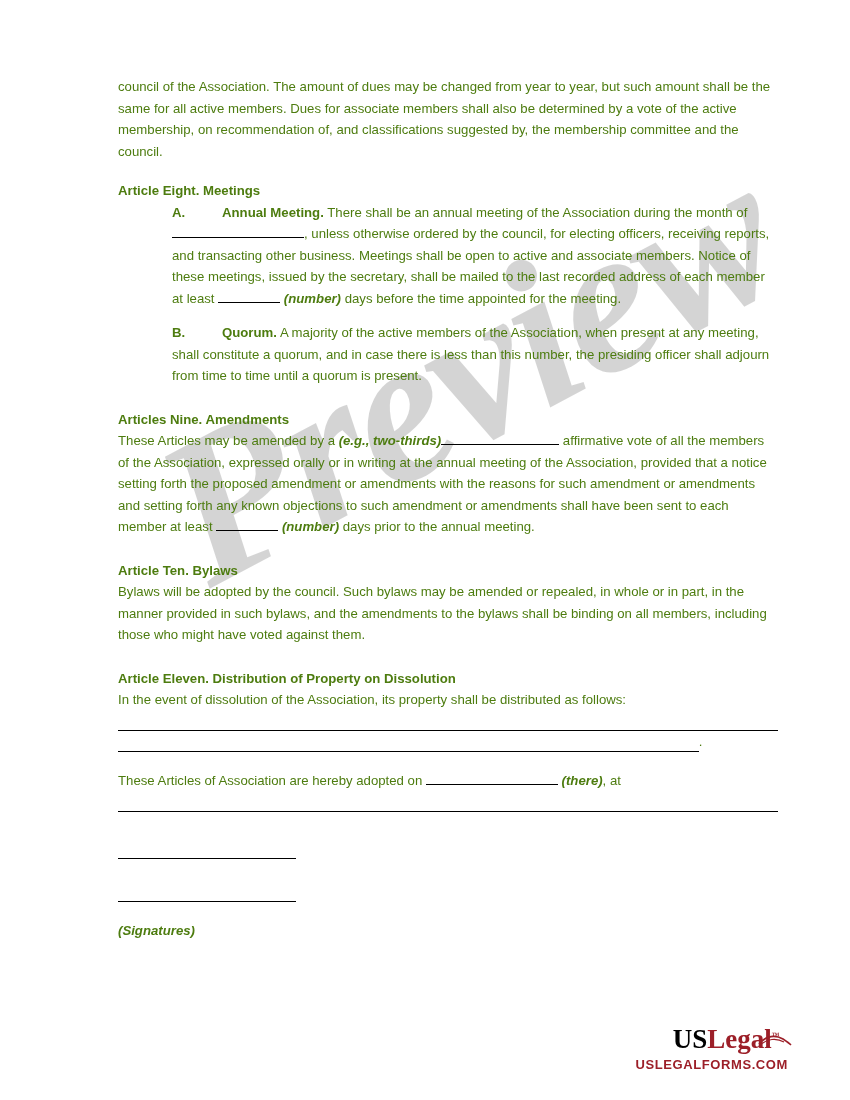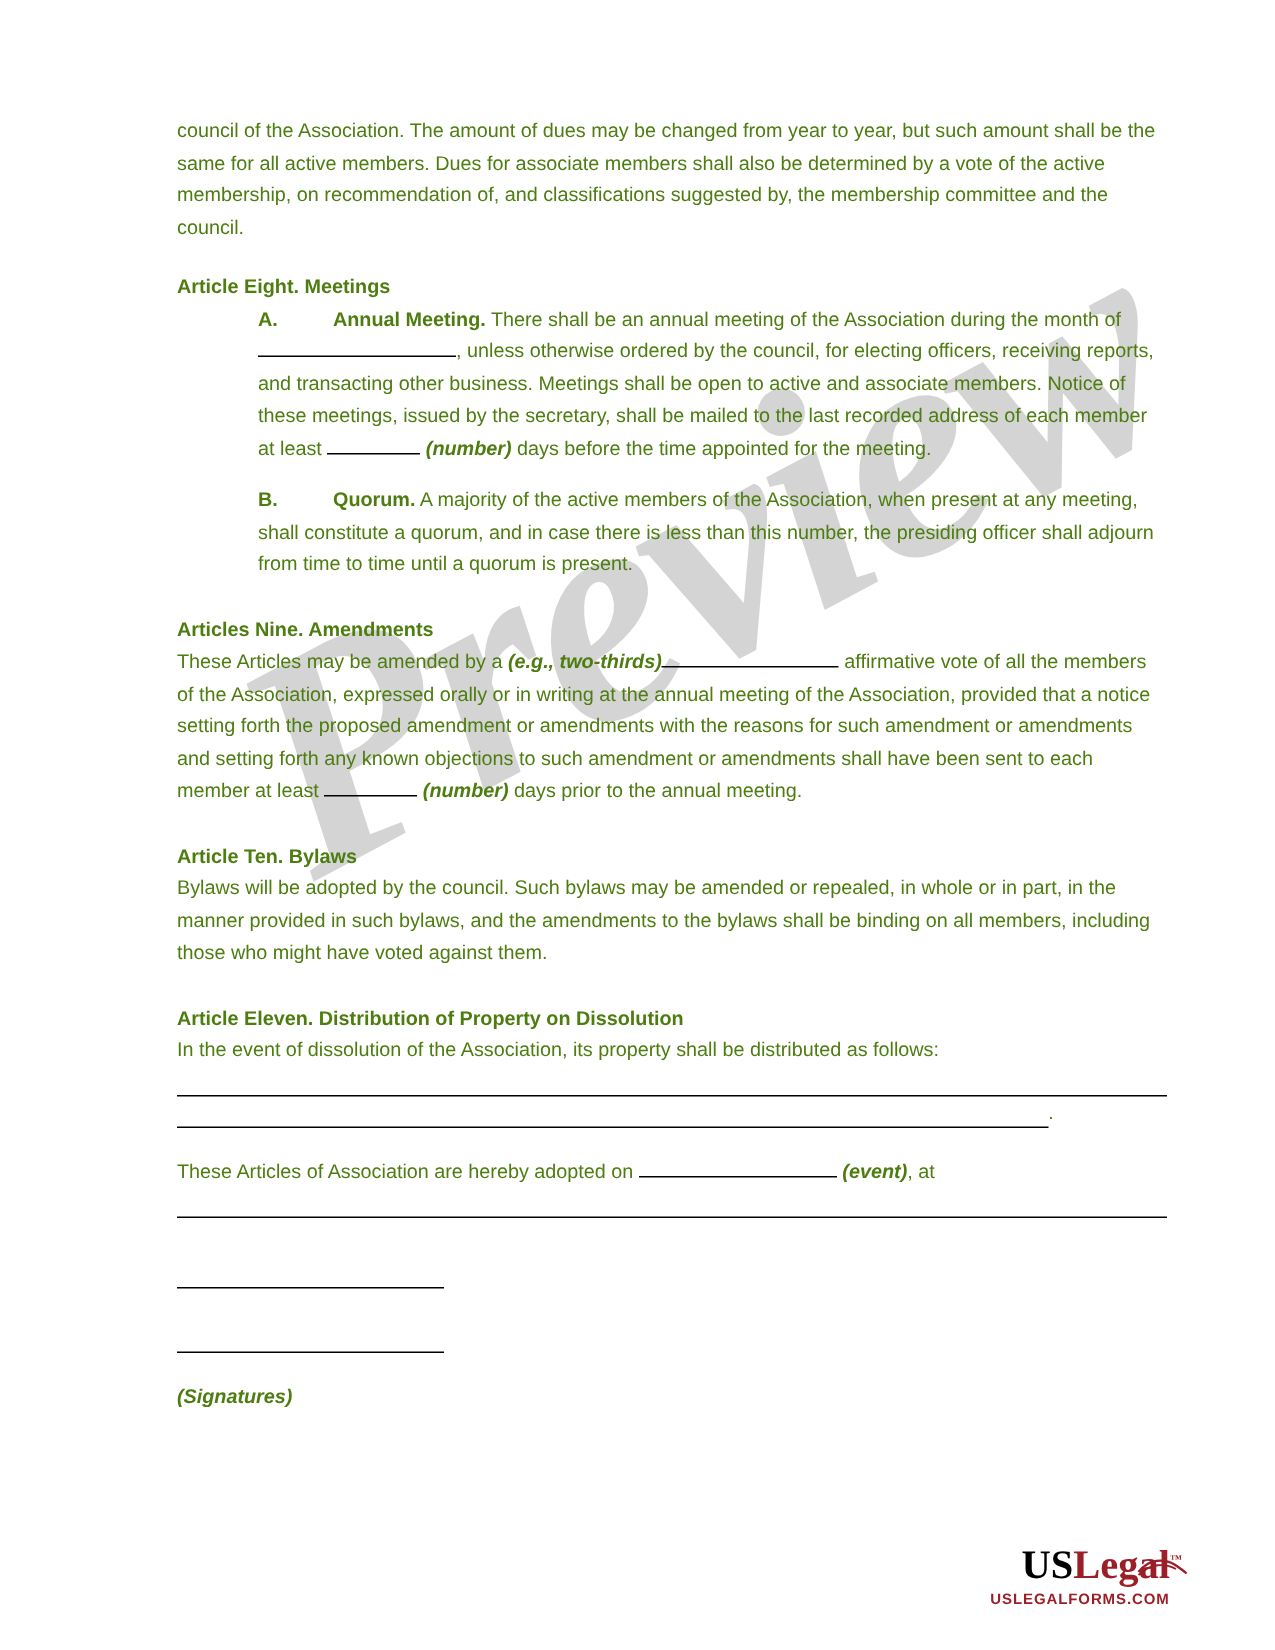--- a/index.html
+++ b/index.html
@@ -133,21 +133,21 @@
     white-space: nowrap;
   }
   .logo-main .us { color: #000000; margin-left: 29px; }
   .logo-main .legal { color: #9c1f28; }
   .logo-tm {
     font-size: 8px;
     vertical-align: super;
   }
   .logo-sub {
     font-family: "Liberation Sans", sans-serif;
-    font-size: 10px;
+    font-size: 13px;
     font-weight: bold;
     color: #9c1f28;
     letter-spacing: 0.6px;
     margin-top: 2px;
   }
   .logo-swoosh {
     position: absolute;
     right: -4px;
     top: 9px;
     width: 34px;
@@ -197,21 +197,21 @@
     <p class="para">In the event of dissolution of the Association, its property shall be distributed as follows:</p>
 
     <div class="ruleline"></div>
     <div style="display:flex; align-items:flex-end;">
       <span class="ruleline shorter"></span>
       <span>.</span>
     </div>
 
     <div class="gap-md"></div>
 
-    <p class="para"><span>These Articles of Association are hereby adopted on </span><span class="fill fill-xl"></span> <span class="bolditalic">(event)</span><span>, at</span></p>
+    <p class="para"><span>These Articles of Association are hereby adopted on </span><span class="fill fill-xl"></span> <span class="bolditalic">(there)</span><span>, at</span></p>
 
     <div class="ruleline"></div>
 
     <div class="gap-lg"></div>
 
     <div class="sigline"></div>
     <div style="height:18px"></div>
     <div class="sigline"></div>
 
     <div class="gap-md"></div>

